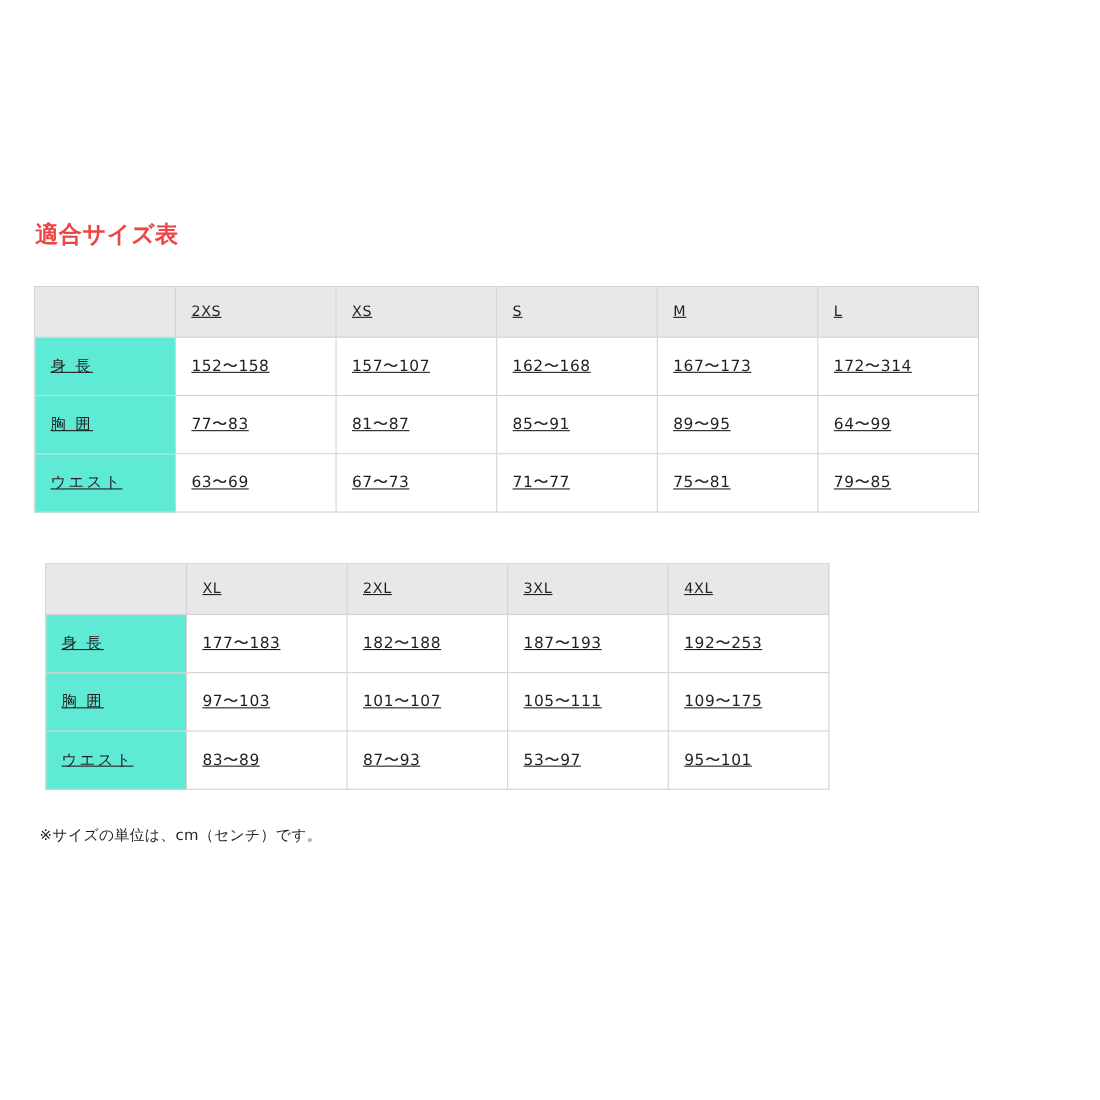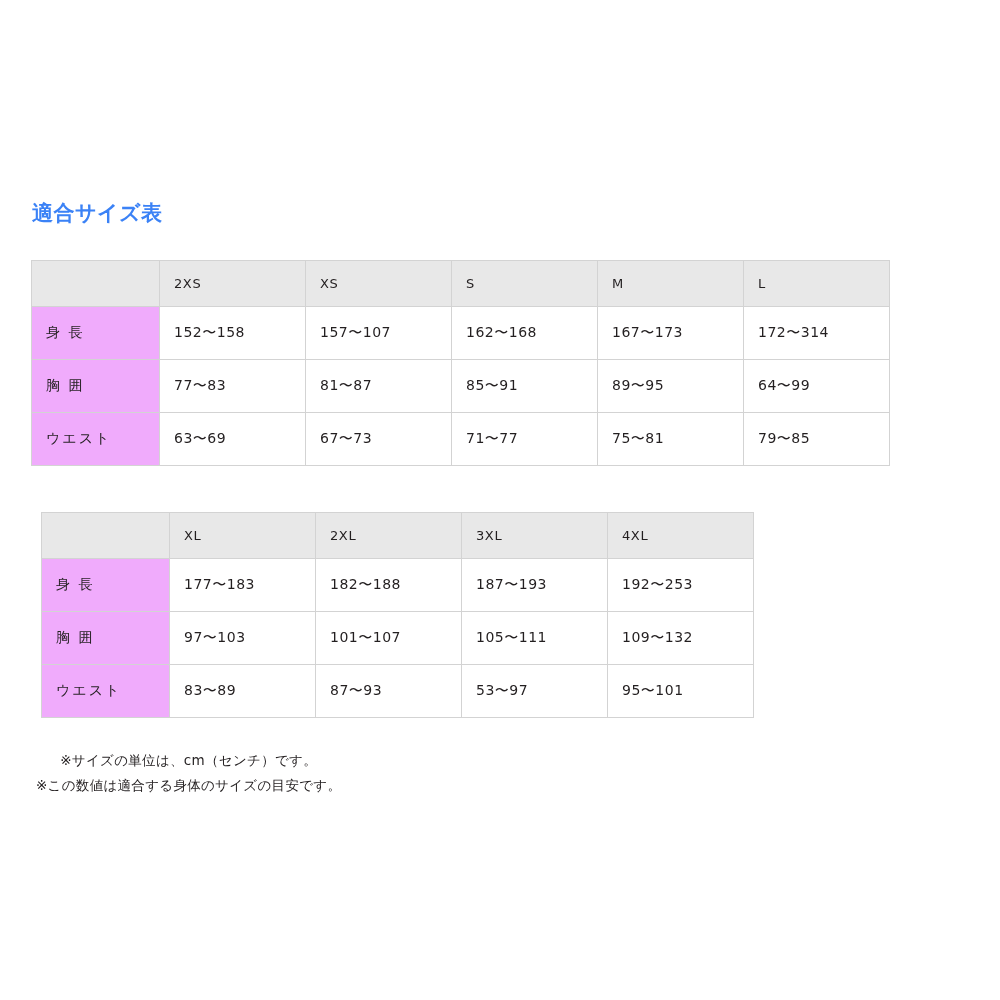--- a/index.html
+++ b/index.html
@@ -20,47 +20,48 @@
     height: 1000px;
     box-sizing: border-box;
   }
   .title {
     position: absolute;
     left: 32px;
     top: 185px;
     font-size: 21px;
     font-weight: bold;
     letter-spacing: 0.5px;
-    color: #3b82f6;
+    color: #ef4444;
   }
   table.size-table {
     border-collapse: collapse;
     table-layout: fixed;
     position: absolute;
   }
   table.size-table td,
   table.size-table th {
     border: 1px solid #d3d3d3;
     font-size: 14px;
     font-weight: normal;
     text-align: left;
     color: #231f20;
     padding: 0 0 0 14px;
     height: 53px;
     box-sizing: border-box;
     letter-spacing: 0.5px;
+    text-decoration: underline;
   }
   table.size-table thead th {
     background: #e8e8e8;
     font-size: 13px;
     height: 46px;
     letter-spacing: 0.6px;
   }
   table.size-table tbody th {
-    background: #f0abfc;
+    background: #5eead4;
     font-size: 14px;
     letter-spacing: 2px;
   }
   #table-1 {
     left: 31px;
     top: 260px;
     width: 858px;
   }
   #table-1 col.label { width: 128px; }
   #table-1 col.val { width: 146px; }
@@ -75,21 +76,21 @@
 
   .notes {
     position: absolute;
     left: 36px;
     top: 748px;
     font-size: 13.5px;
     line-height: 1.85;
     color: #231f20;
     letter-spacing: 0.3px;
   }
-  .notes div { white-space: nowrap; text-align: center; }
+  .notes div { white-space: nowrap; }
 </style>
 </head>
 <body>
 
 <div class="page">
 
   <h1 class="title">適合サイズ表</h1>
 
   <table class="size-table" id="table-1">
     <colgroup>
@@ -161,30 +162,29 @@
         <td>177〜183</td>
         <td>182〜188</td>
         <td>187〜193</td>
         <td>192〜253</td>
       </tr>
       <tr>
         <th>胸 囲</th>
         <td>97〜103</td>
         <td>101〜107</td>
         <td>105〜111</td>
-        <td>109〜132</td>
+        <td>109〜175</td>
       </tr>
       <tr>
         <th>ウエスト</th>
         <td>83〜89</td>
         <td>87〜93</td>
         <td>53〜97</td>
         <td>95〜101</td>
       </tr>
     </tbody>
   </table>
 
   <div class="notes">
     <div>※サイズの単位は、cm（センチ）です。</div>
-    <div>※この数値は適合する身体のサイズの目安です。</div>
   </div>
 
 </div>
 
 </body></html>

